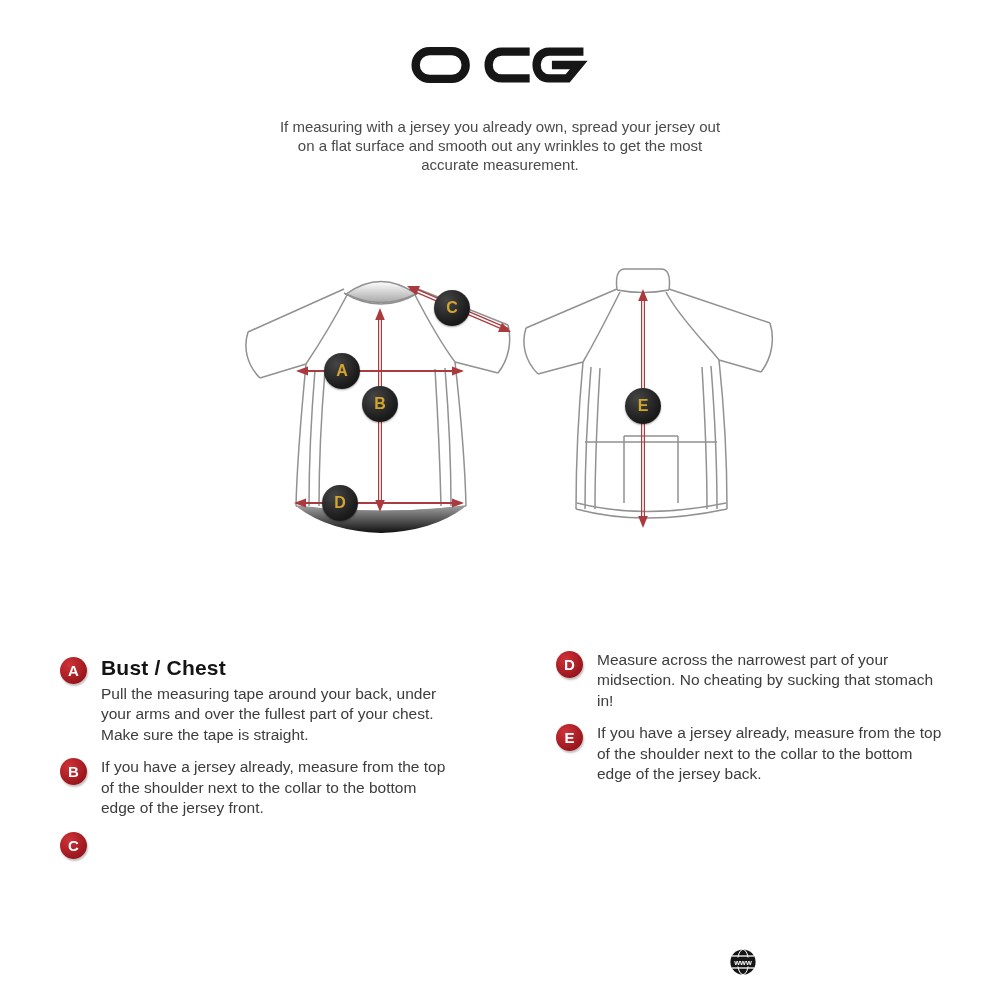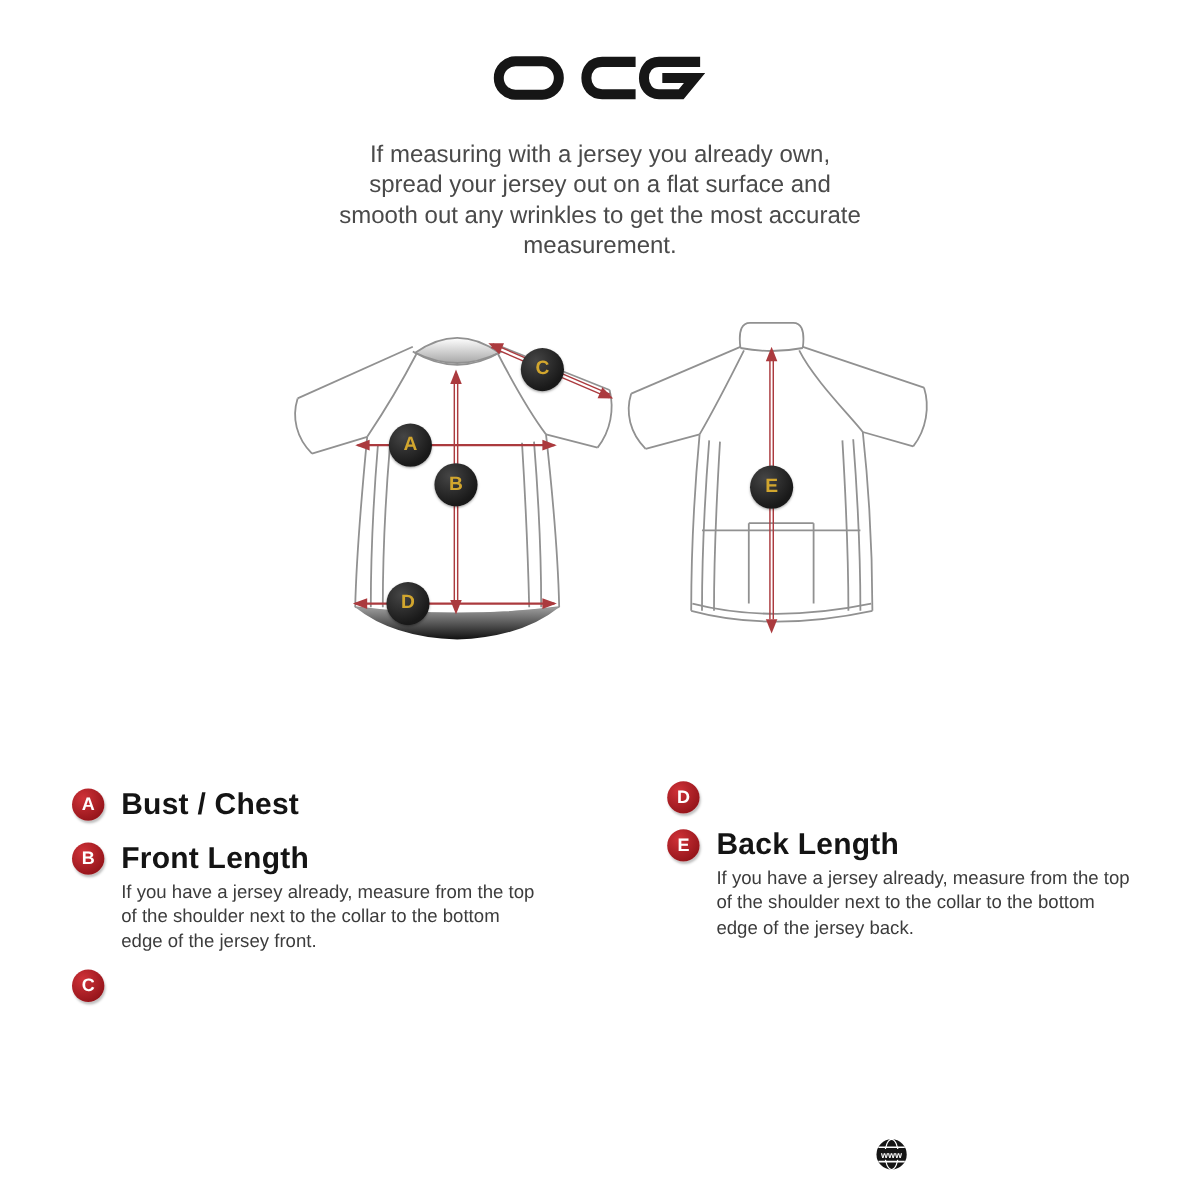--- a/index.html
+++ b/index.html
@@ -8,21 +8,21 @@
     width:1000px;height:1000px;position:relative;overflow:hidden;
     background:#ffffff;
     font-family:"Liberation Sans","DejaVu Sans",sans-serif;
     -webkit-font-smoothing:antialiased;
   }
   
   .logo{position:absolute;top:42px;left:0;right:0;display:flex;justify-content:center;}
   
   .intro{
     position:absolute;top:117px;left:0;right:0;margin:0 auto;width:442px;
-    text-align:center;font-size:20px;line-height:1.27;color:#4a4a4a;
+    text-align:center;font-size:15px;line-height:1.27;color:#4a4a4a;
   }
   
   .diagram{position:absolute;left:240px;top:266px;width:545px;height:300px;}
   .diagram svg.jersey{position:absolute;top:0;}
   .front-svg{left:0;}
   .back-svg{left:280px;}
   .marker{
     position:absolute;width:36px;height:36px;border-radius:50%;
     background:radial-gradient(circle at 35% 30%, #454545, #191919 70%);
     color:#d2a62e;font-weight:bold;font-size:16px;
@@ -41,21 +41,21 @@
   .legend-item{display:flex;align-items:flex-start;margin-bottom:12px;}
   .badge{
     flex:0 0 auto;width:27px;height:27px;border-radius:50%;margin-top:1px;
     background:radial-gradient(circle at 35% 30%, #cf3238, #96151b 75%);
     color:#ffffff;font-weight:bold;font-size:15px;
     display:flex;align-items:center;justify-content:center;
     box-shadow:1px 2px 2px rgba(0,0,0,.25);
   }
   .legend-text{margin-left:14px;}
   .legend-text h3{
-    margin:0 0 4px 0;font-size:25px;font-weight:bold;color:#141414;letter-spacing:.2px;
+    margin:0 0 4px 0;font-size:21px;font-weight:bold;color:#141414;letter-spacing:.2px;
   }
   .legend-text p{
     margin:0;font-size:15.5px;line-height:1.32;color:#3c3c3c;max-width:345px;
   }
   
   .footer{
     position:absolute;left:729px;top:948px;display:flex;align-items:center;gap:8px;
     font-size:18.5px;color:#595959;
   }
 </style>
@@ -181,44 +181,44 @@
   <div class="marker marker-c">C</div>
   <div class="marker marker-d">D</div>
   <div class="marker marker-e">E</div>
 </div>
 
 <div class="legend-col legend-left">
   <div class="legend-item">
     <span class="badge">A</span>
     <div class="legend-text">
       <h3>Bust / Chest</h3>
+      <p>Pull the measuring tape around your back, under your arms and over the fullest part of your chest. Make sure the tape is straight.</p>
     </div>
   </div>
   <div class="legend-item">
     <span class="badge">B</span>
     <div class="legend-text">
-      <h3>Front Length</h3>
       <p>If you have a jersey already, measure from the top of the shoulder next to the collar to the bottom edge of the jersey front.</p>
     </div>
   </div>
   <div class="legend-item">
     <span class="badge">C</span>
   </div>
 </div>
 
 <div class="legend-col legend-right">
   <div class="legend-item">
     <span class="badge">D</span>
     <div class="legend-text">
+      <p>Measure across the narrowest part of your midsection. No cheating by sucking that stomach in!</p>
     </div>
   </div>
   <div class="legend-item">
     <span class="badge">E</span>
     <div class="legend-text">
-      <h3>Back Length</h3>
       <p>If you have a jersey already, measure from the top of the shoulder next to the collar to the bottom edge of the jersey back.</p>
     </div>
   </div>
 </div>
 
 <div class="footer">
   <svg width="28" height="28" viewBox="0 0 28 28">
     <circle cx="14" cy="14" r="12.6" fill="#151515"></circle>
     <path d="M 3,8 H 25" stroke="#ffffff" stroke-width="1.3" fill="none"></path>
     <path d="M 3,20 H 25" stroke="#ffffff" stroke-width="1.3" fill="none"></path>

